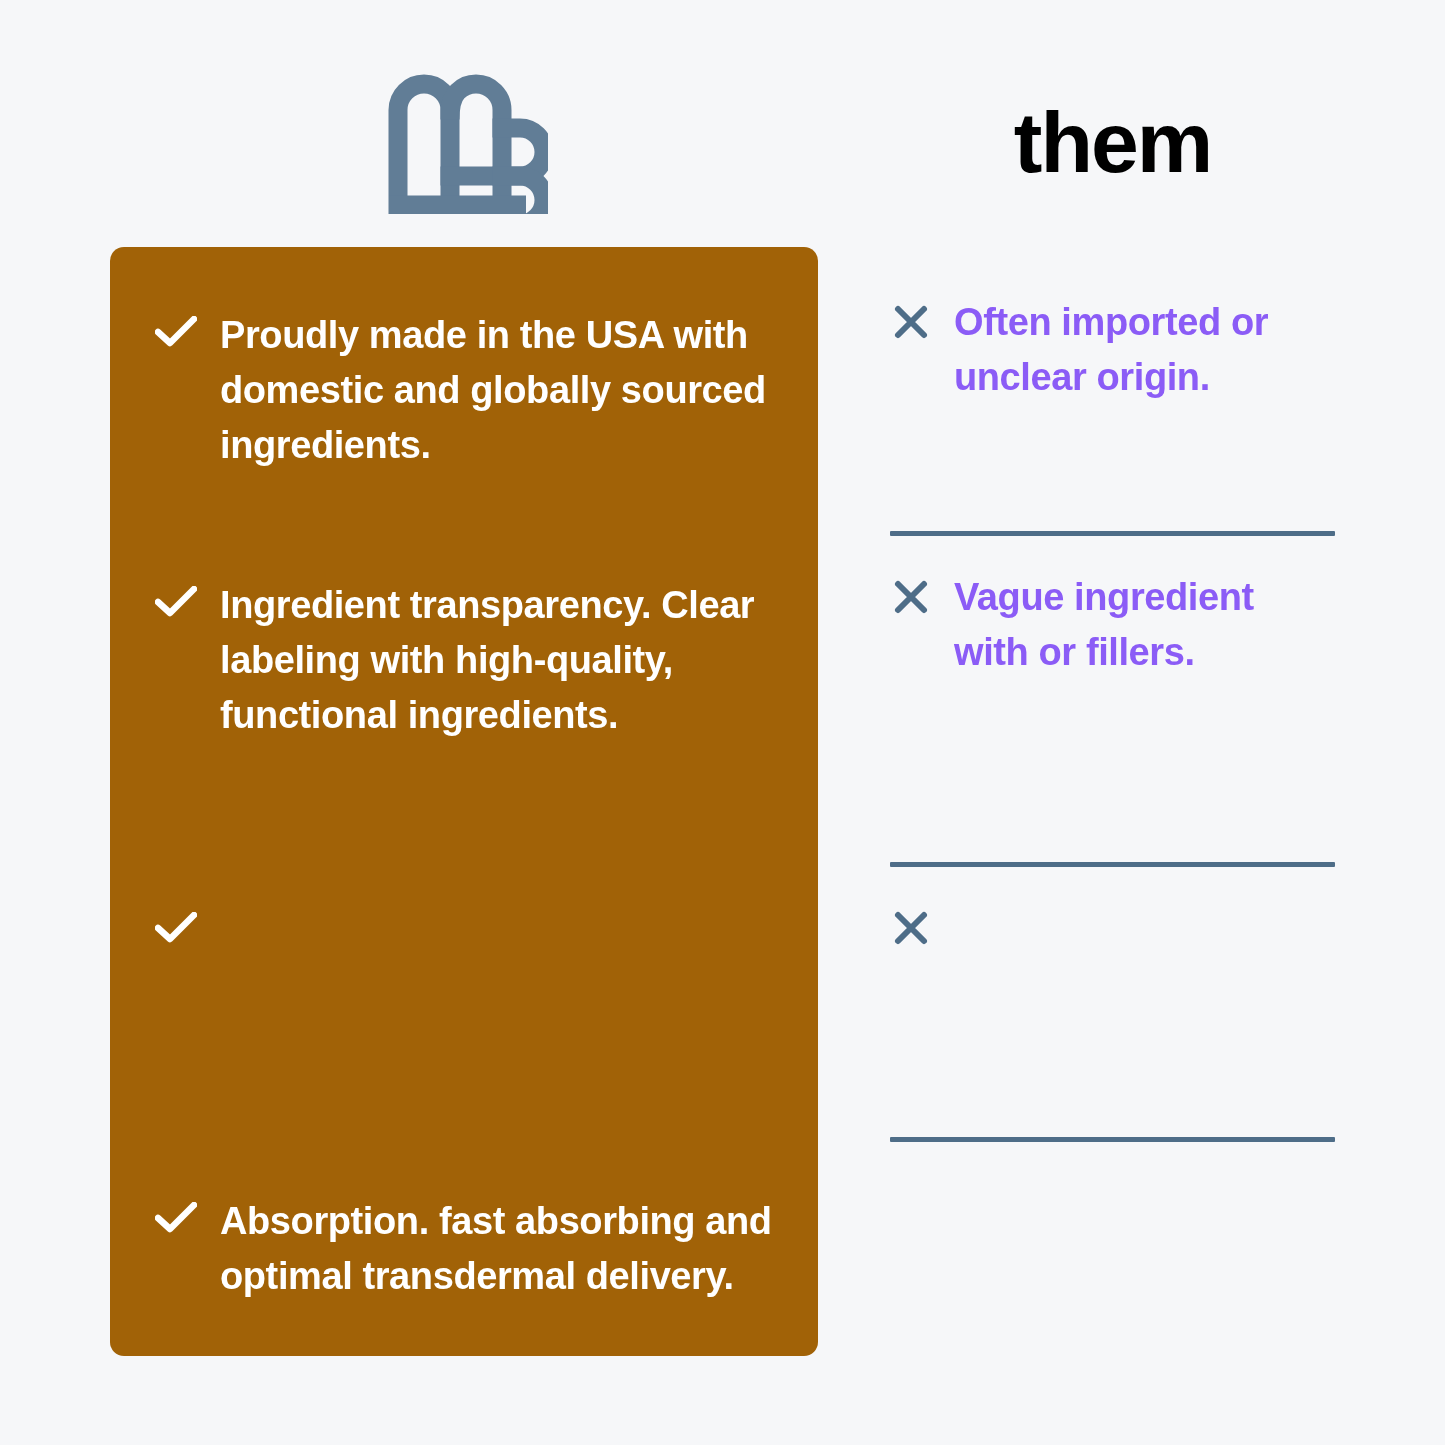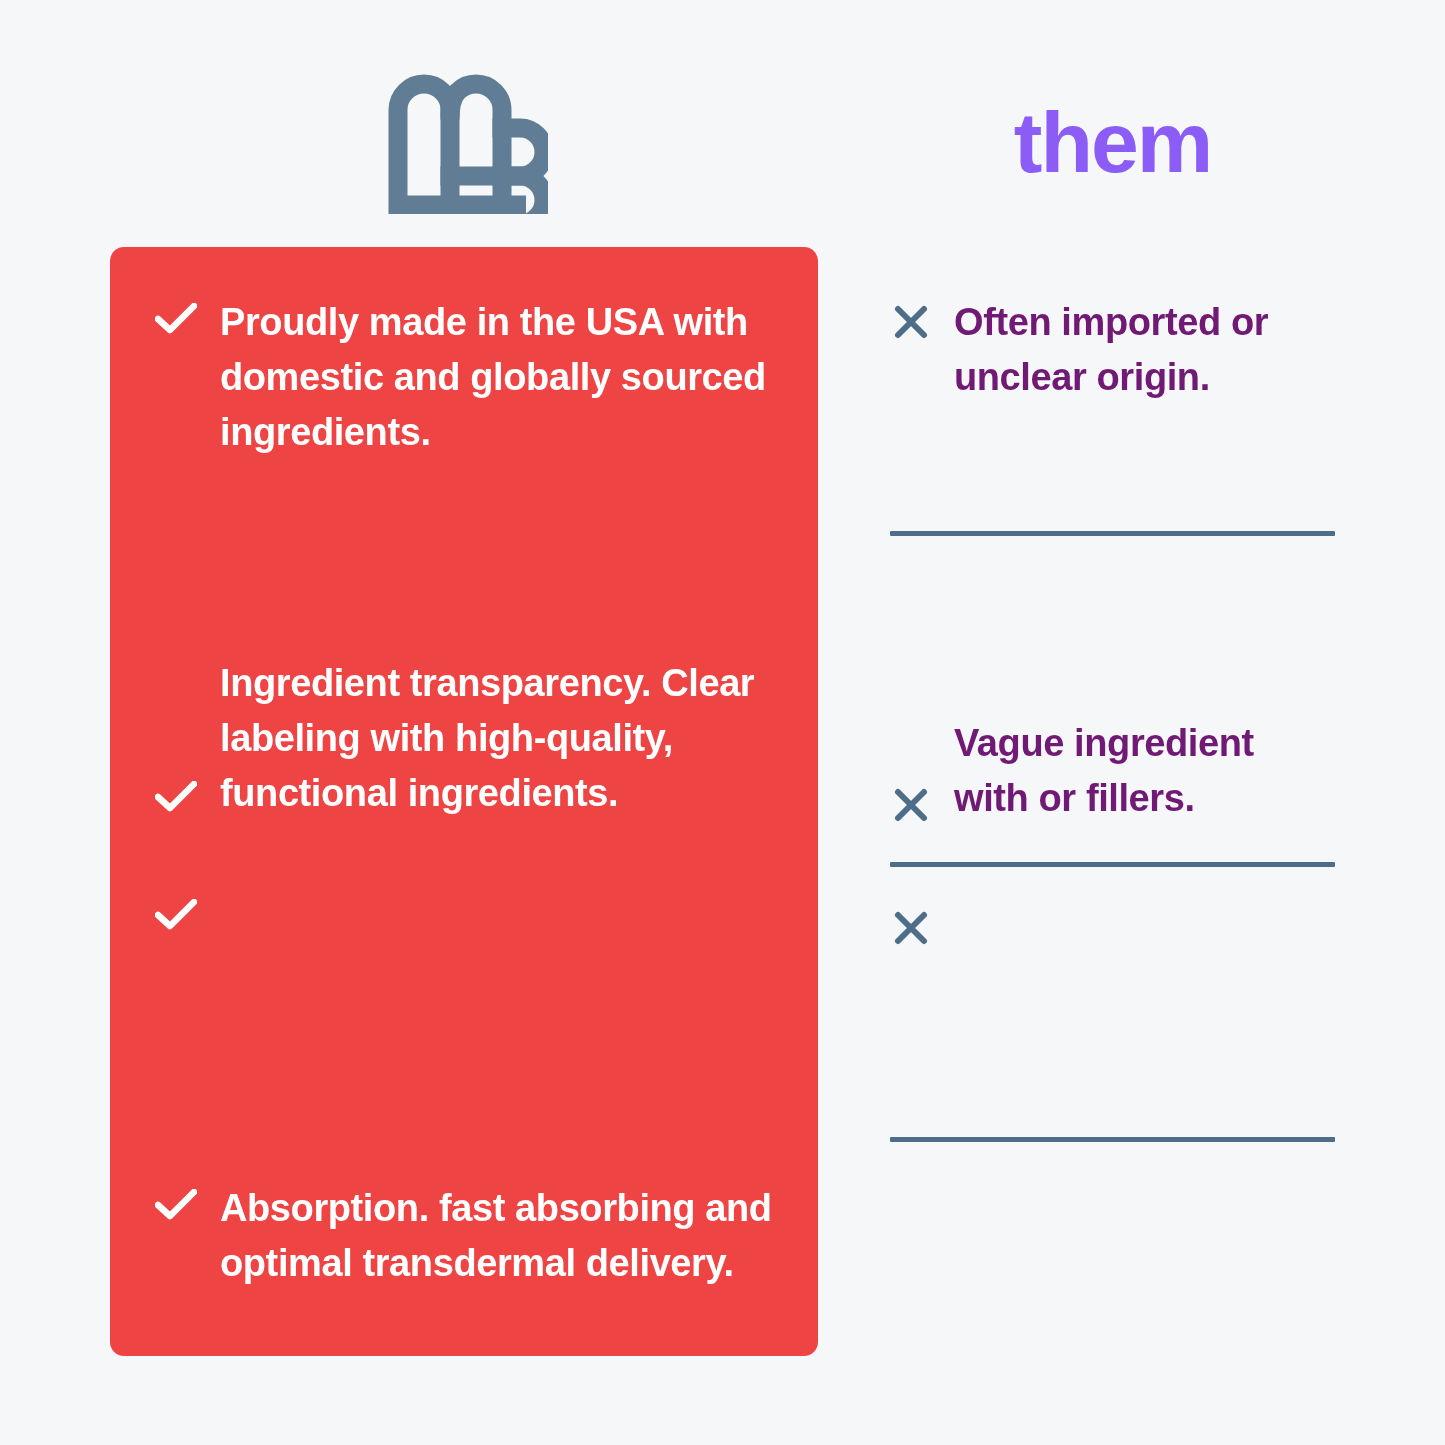--- a/index.html
+++ b/index.html
@@ -45,34 +45,34 @@
     left: 890px;
     top: 62px;
     width: 445px;
     height: 160px;
     display: flex;
     align-items: center;
     justify-content: center;
     font-size: 86px;
     font-weight: 700;
     letter-spacing: -2px;
-    color: #8b5cf6;
+    color: #000000;
     line-height: 1;
   }
 
   
   .us-card {
     position: absolute;
     left: 110px;
     top: 247px;
     width: 708px;
     height: 1109px;
-    background: #ef4444;
+    background: #a16207;
     border-radius: 14px;
-    padding: 48px 42px 48px 44px;
+    padding: 61px 42px 48px 44px;
     display: flex;
     flex-direction: column;
   }
 
   .us-item {
     display: flex;
     align-items: flex-start;
     gap: 22px;
   }
 
@@ -125,35 +125,35 @@
     height: 48px;
     display: flex;
     align-items: flex-start;
     justify-content: center;
     padding-top: 9px;
   }
 
   .them-item .text {
     font-size: 38px;
     font-weight: 700;
-    color: #701a75;
+    color: #8b5cf6;
     line-height: 1.45;
     letter-spacing: -0.4px;
   }
 
   .them-divider {
     height: 5px;
     background: #4e6d88;
     margin: 36px 0 34px 0;
     border-radius: 1px;
   }
 
   
   .row-1 { min-height: 200px; }
-  .row-2 { min-height: 256px; align-items: flex-end; }
+  .row-2 { min-height: 256px; }
   .row-3 { min-height: 200px; }
   .row-4 { min-height: 200px; margin-top: 20px; }
 </style>
 </head>
 <body>
 
 <div id="page">
 
   <div class="header-row">
 

